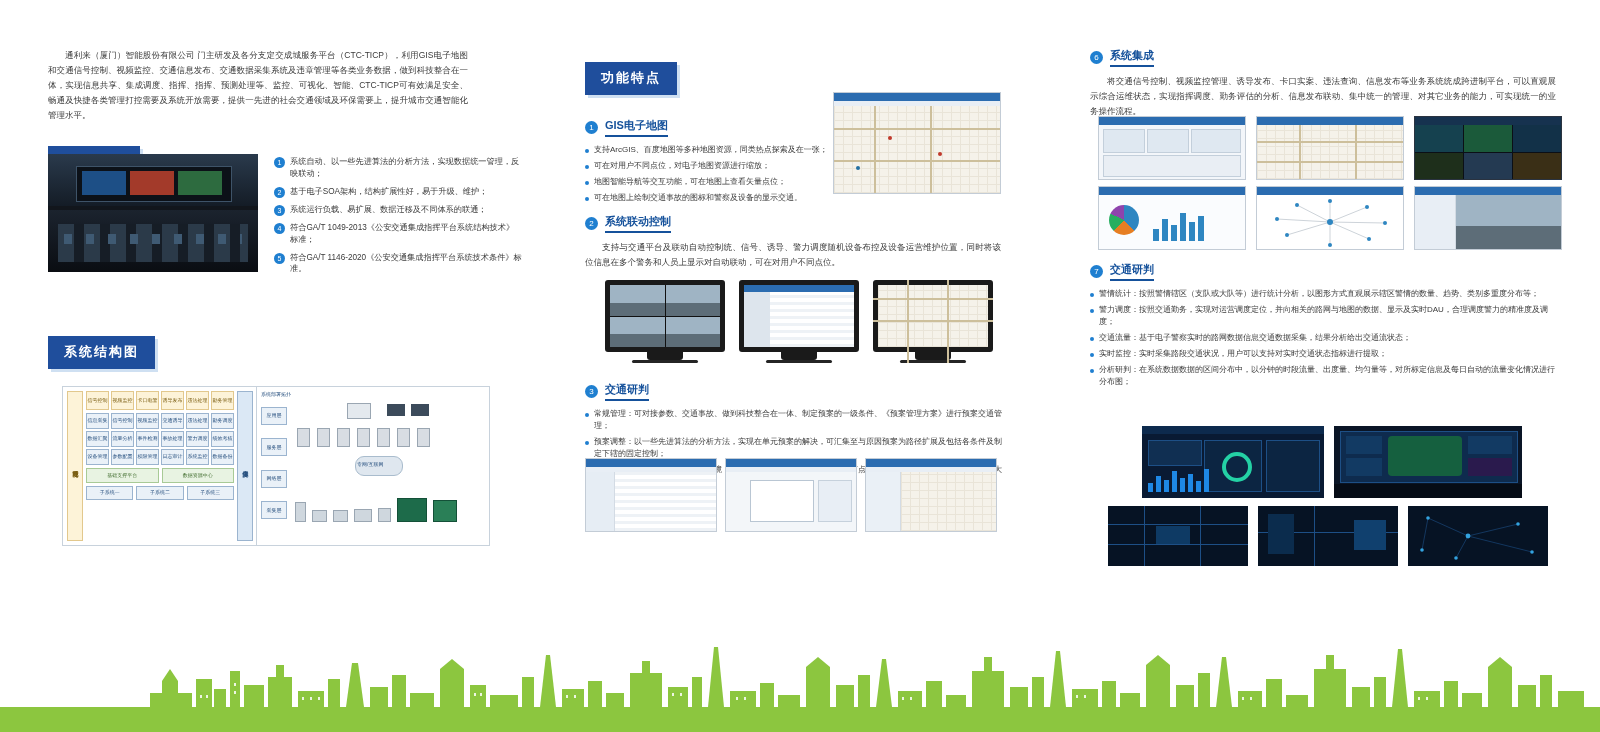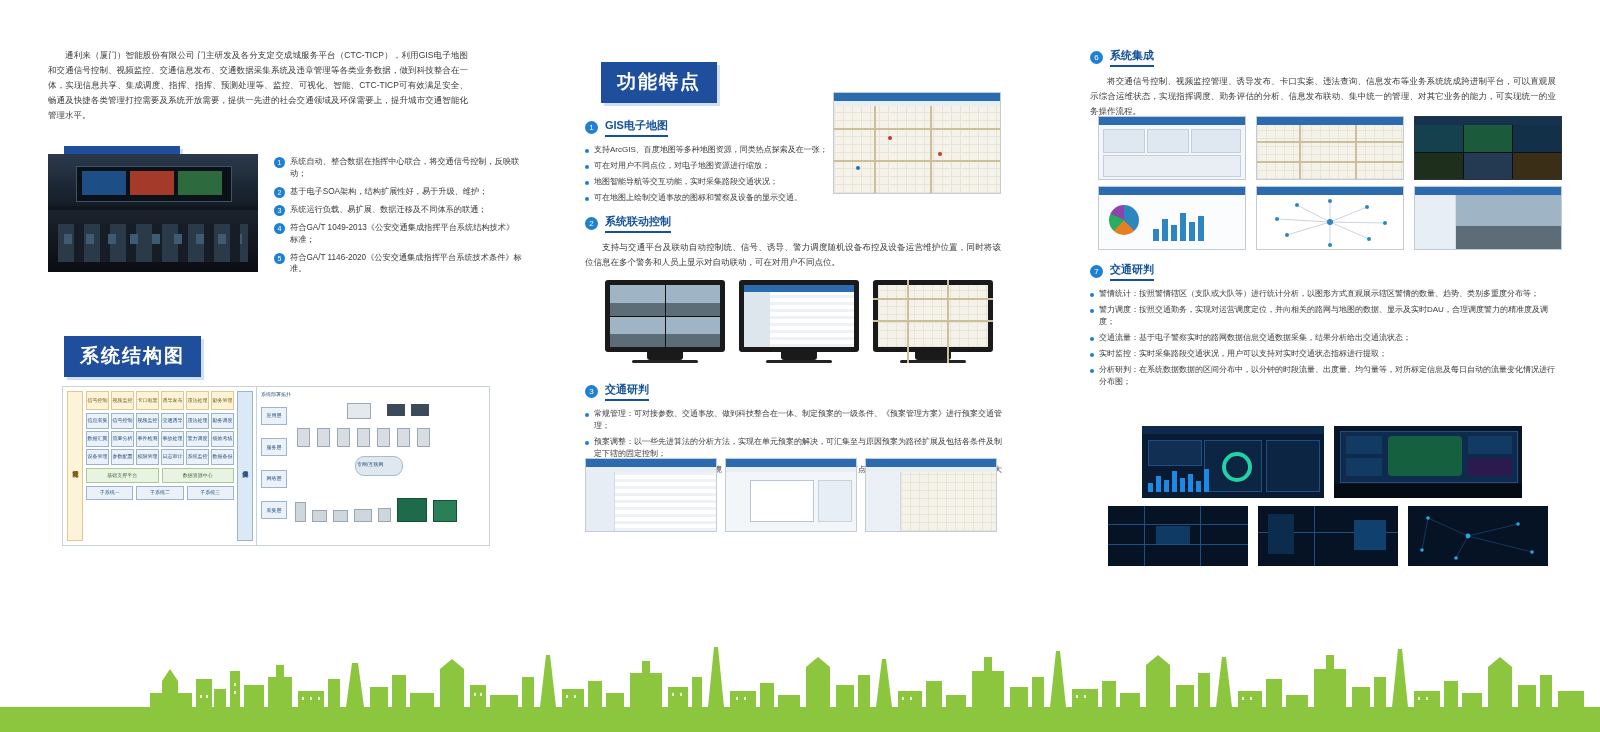--- a/index.html
+++ b/index.html
@@ -19,26 +19,25 @@
     overflow:hidden;
   }
   .skyline svg{position:absolute;left:0;bottom:0;}
 
   
   .ribbon{
     display:inline-block;
     position:relative;
     background:#1f4e9c;
     color:#fff;
-    font-size:19px;
+    font-size:13px;
     font-weight:bold;
     letter-spacing:2px;
     padding:7px 16px 8px 16px;
     box-shadow:3px 3px 0 #cfe0f2;
-    margin-left:16px;
   }
 
   
   .para{
     font-size:8.5px;line-height:1.75;color:#3a3a3a;text-align:justify;
   }
   .para .ind{display:block;text-indent:2em;}
 
   
   .bullet-row{display:flex;align-items:flex-start;margin-bottom:6px;}
@@ -143,21 +142,21 @@
       <div style="position:absolute;left:82px;top:17px;width:44px;height:24px;background:#a33a2a;"></div>
       <div style="position:absolute;left:130px;top:17px;width:44px;height:24px;background:#2d6b3f;"></div>
       <div style="position:absolute;left:0;bottom:0;right:0;height:62px;background:linear-gradient(#1b232e,#0a0d12);"></div>
       <div style="position:absolute;left:10px;bottom:10px;width:190px;height:38px;background:repeating-linear-gradient(90deg,#2b3a49 0 16px,#161d26 16px 26px);"></div>
       <div style="position:absolute;left:16px;bottom:28px;width:178px;height:10px;background:repeating-linear-gradient(90deg,#3f5a73 0 8px,transparent 8px 22px);"></div>
     </div>
 
     <div style="position:absolute;left:226px;top:108px;width:248px;">
       <div class="bullet-row">
         <div class="num">1</div>
-        <div class="bullet-text">系统自动、整合数据在指挥中心联合，将交通信号控制，反映联动；</div>
+        <div class="bullet-text">系统自动、以一些先进算法的分析方法，实现数据统一管理，反映联动；</div>
       </div>
       <div class="bullet-row">
         <div class="num">2</div>
         <div class="bullet-text">基于电子SOA架构，结构扩展性好，易于升级、维护；</div>
       </div>
       <div class="bullet-row">
         <div class="num">3</div>
         <div class="bullet-text">系统运行负载、易扩展、数据迁移及不同体系的联通；</div>
       </div>
       <div class="bullet-row">
@@ -280,21 +279,21 @@
       <div class="dot-row">
         <div class="dot"></div>
         <div class="dot-text">支持ArcGIS、百度地图等多种地图资源，同类热点探索及在一张；</div>
       </div>
       <div class="dot-row">
         <div class="dot"></div>
         <div class="dot-text">可在对用户不同点位，对电子地图资源进行缩放；</div>
       </div>
       <div class="dot-row">
         <div class="dot"></div>
-        <div class="dot-text">地图智能导航等交互功能，实时采集路段交通状况；</div>
+        <div class="dot-text">地图智能导航等交互功能，可在地图上查看矢量点位；</div>
       </div>
       <div class="dot-row">
         <div class="dot"></div>
         <div class="dot-text">可在地图上绘制交通事故的图标和警察及设备的显示交通。</div>
       </div>
     </div>
 
     <div class="shot" style="position:absolute;left:248px;top:30px;width:166px;height:100px;">
       <div class="bar"></div>
       <div class="bar2"></div>

